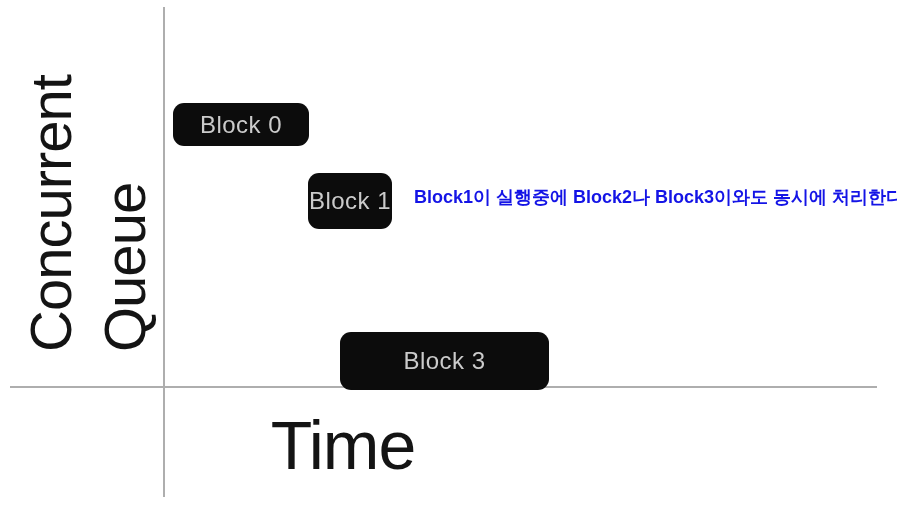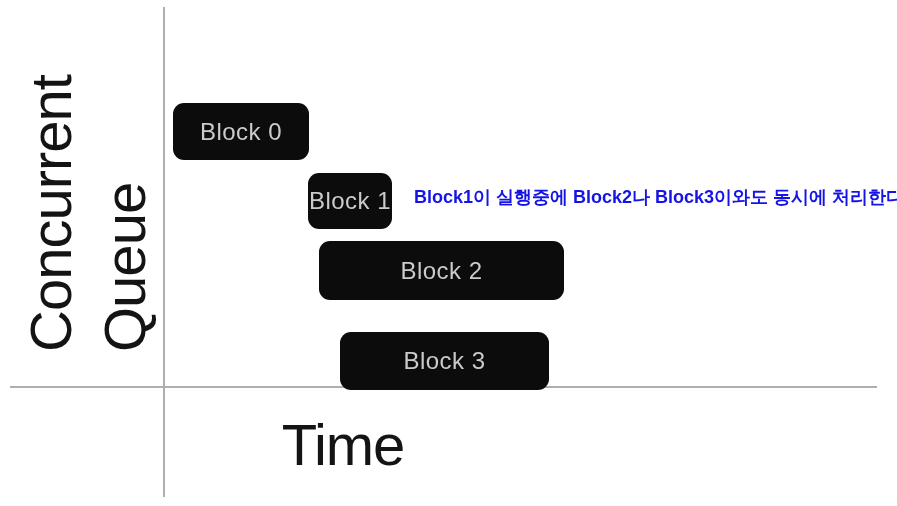--- a/index.html
+++ b/index.html
@@ -45,37 +45,37 @@
     letter-spacing: -1px;
     color: var(--label-text, #141414);
     white-space: nowrap;
   }
   .x-axis-label {
     position: absolute;
     left: 233px;
     top: 414px;
     width: 220px;
     text-align: center;
-    font-size: 58px;
+    font-size: 68px;
     line-height: 62px;
     letter-spacing: -1px;
     color: var(--label-text, #141414);
   }
   .block {
     position: absolute;
     background: var(--block-bg, #0c0c0c);
     color: var(--block-text, #cbcbcb);
     border-radius: 11px;
     display: flex;
     align-items: center;
     justify-content: center;
     font-size: 24px;
     letter-spacing: 0.5px;
   }
-  .block-0 { left: 173px; top: 103px; width: 136px; height: 57px; }
+  .block-0 { left: 173px; top: 103px; width: 136px; height: 43px; }
   .block-1 { left: 308px; top: 173px; width: 84px;  height: 56px; text-align: center; }
   .block-2 { left: 319px; top: 241px; width: 245px; height: 59px; }
   .block-3 { left: 340px; top: 332px; width: 209px; height: 58px; }
   .annotation {
     position: absolute;
     left: 414px;
     top: 186px;
     font-size: 18px;
     line-height: 22px;
     font-weight: bold;
@@ -97,23 +97,20 @@
   </div>
 
   <div class="block block-0">
     <span>Block 0</span>
   </div>
 
   <div class="block block-1">
     <span>Block 1</span>
   </div>
 
-  <div class="block block-2">
-    <span>Block 2</span>
-  </div>
 
   <div class="block block-3">
     <span>Block 3</span>
   </div>
 
   <div class="annotation">Block1이 실행중에 Block2나 Block3이와도 동시에 처리한다.</div>
 
   <div class="x-axis-label">Time</div>
 
 </div>

